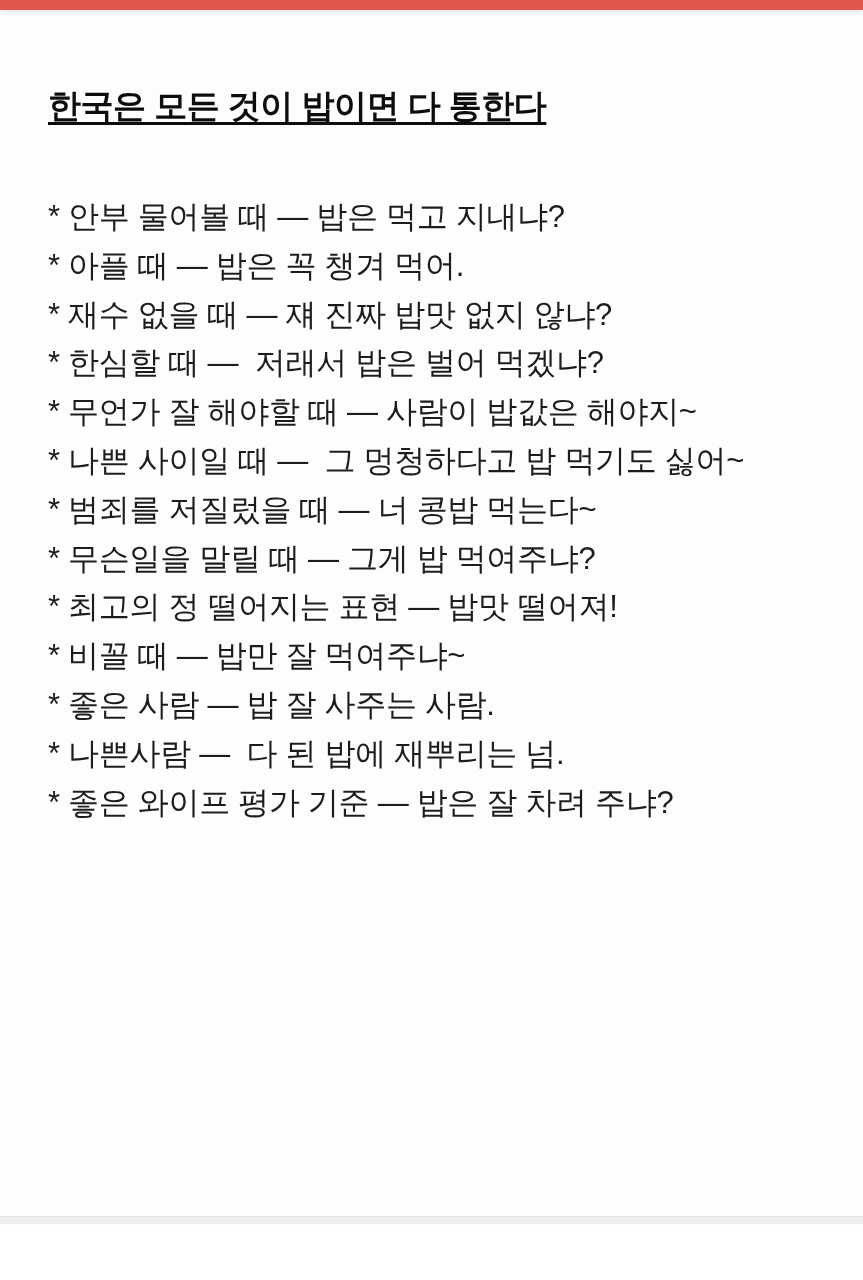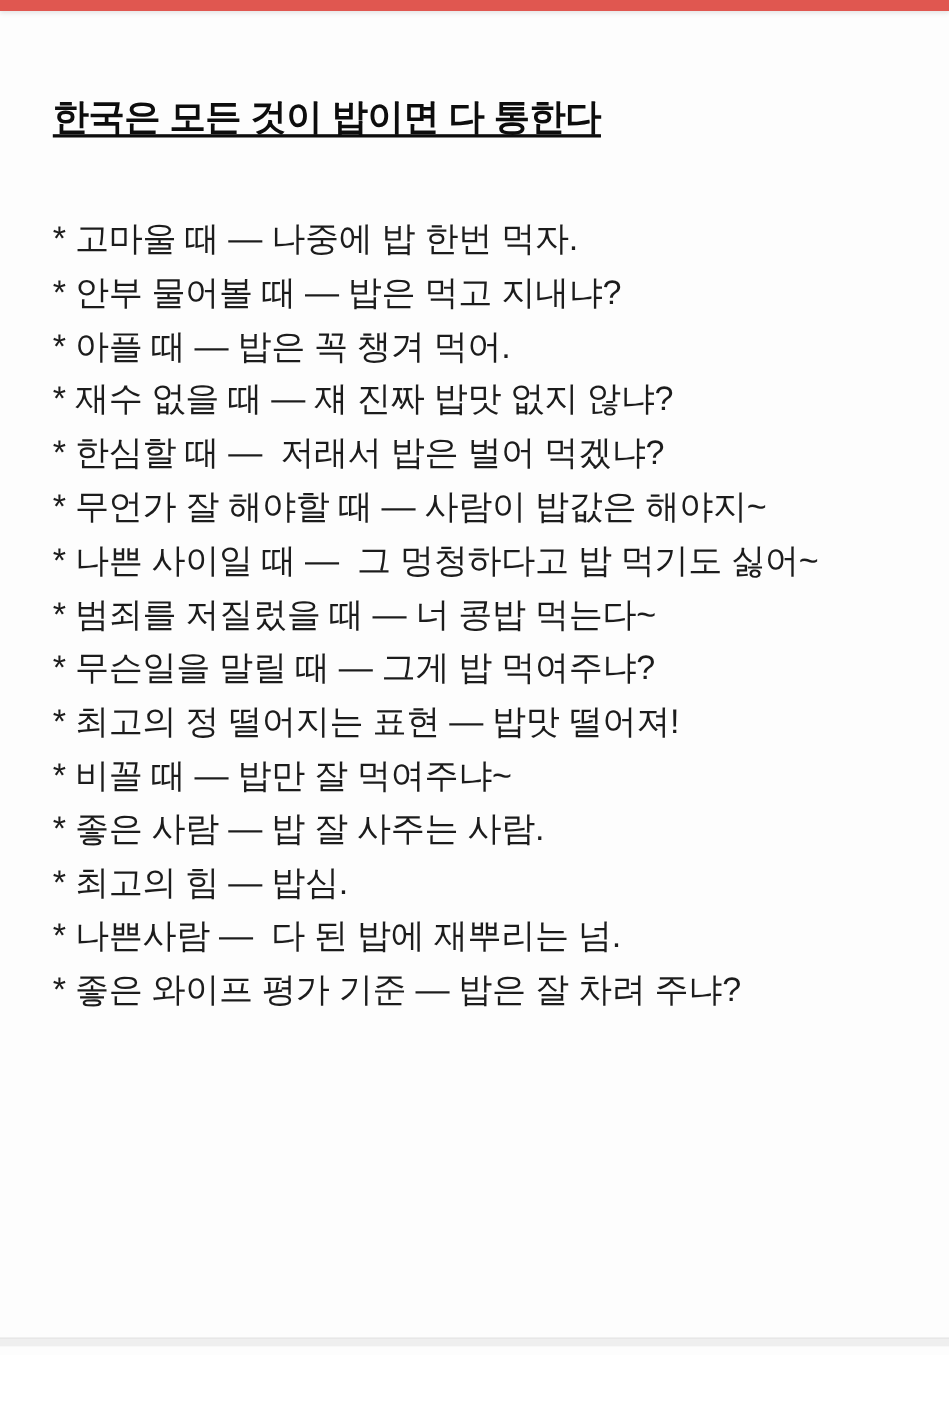--- a/index.html
+++ b/index.html
@@ -66,31 +66,29 @@
   }
 </style>
 </head>
 <body>
 
 <div class="screen">
   <div class="accent-bar"></div>
   <div class="content">
     <div class="doc-title">한국은 모든 것이 밥이면 다 통한다</div>
     <div class="phrase-list">
-        <div class="line"><span class="marker">* </span><span>고마울 때 — 나중에 밥 한번 먹자.</span></div>
         <div class="line"><span class="marker">* </span><span>안부 물어볼 때 — 밥은 먹고 지내냐?</span></div>
         <div class="line"><span class="marker">* </span><span>아플 때 — 밥은 꼭 챙겨 먹어.</span></div>
         <div class="line"><span class="marker">* </span><span>재수 없을 때 — 쟤 진짜 밥맛 없지 않냐?</span></div>
         <div class="line"><span class="marker">* </span><span>한심할 때 —  저래서 밥은 벌어 먹겠냐?</span></div>
         <div class="line"><span class="marker">* </span><span>무언가 잘 해야할 때 — 사람이 밥값은 해야지~</span></div>
         <div class="line"><span class="marker">* </span><span>나쁜 사이일 때 —  그 멍청하다고 밥 먹기도 싫어~</span></div>
         <div class="line"><span class="marker">* </span><span>범죄를 저질렀을 때 — 너 콩밥 먹는다~</span></div>
         <div class="line"><span class="marker">* </span><span>무슨일을 말릴 때 — 그게 밥 먹여주냐?</span></div>
         <div class="line"><span class="marker">* </span><span>최고의 정 떨어지는 표현 — 밥맛 떨어져!</span></div>
         <div class="line"><span class="marker">* </span><span>비꼴 때 — 밥만 잘 먹여주냐~</span></div>
         <div class="line"><span class="marker">* </span><span>좋은 사람 — 밥 잘 사주는 사람.</span></div>
-        <div class="line"><span class="marker">* </span><span>최고의 힘 — 밥심.</span></div>
         <div class="line"><span class="marker">* </span><span>나쁜사람 —  다 된 밥에 재뿌리는 넘.</span></div>
         <div class="line"><span class="marker">* </span><span>좋은 와이프 평가 기준 — 밥은 잘 차려 주냐?</span></div>
       </div>
   </div>
   <div class="bottom-divider"></div>
 </div>
 
 </body></html>

